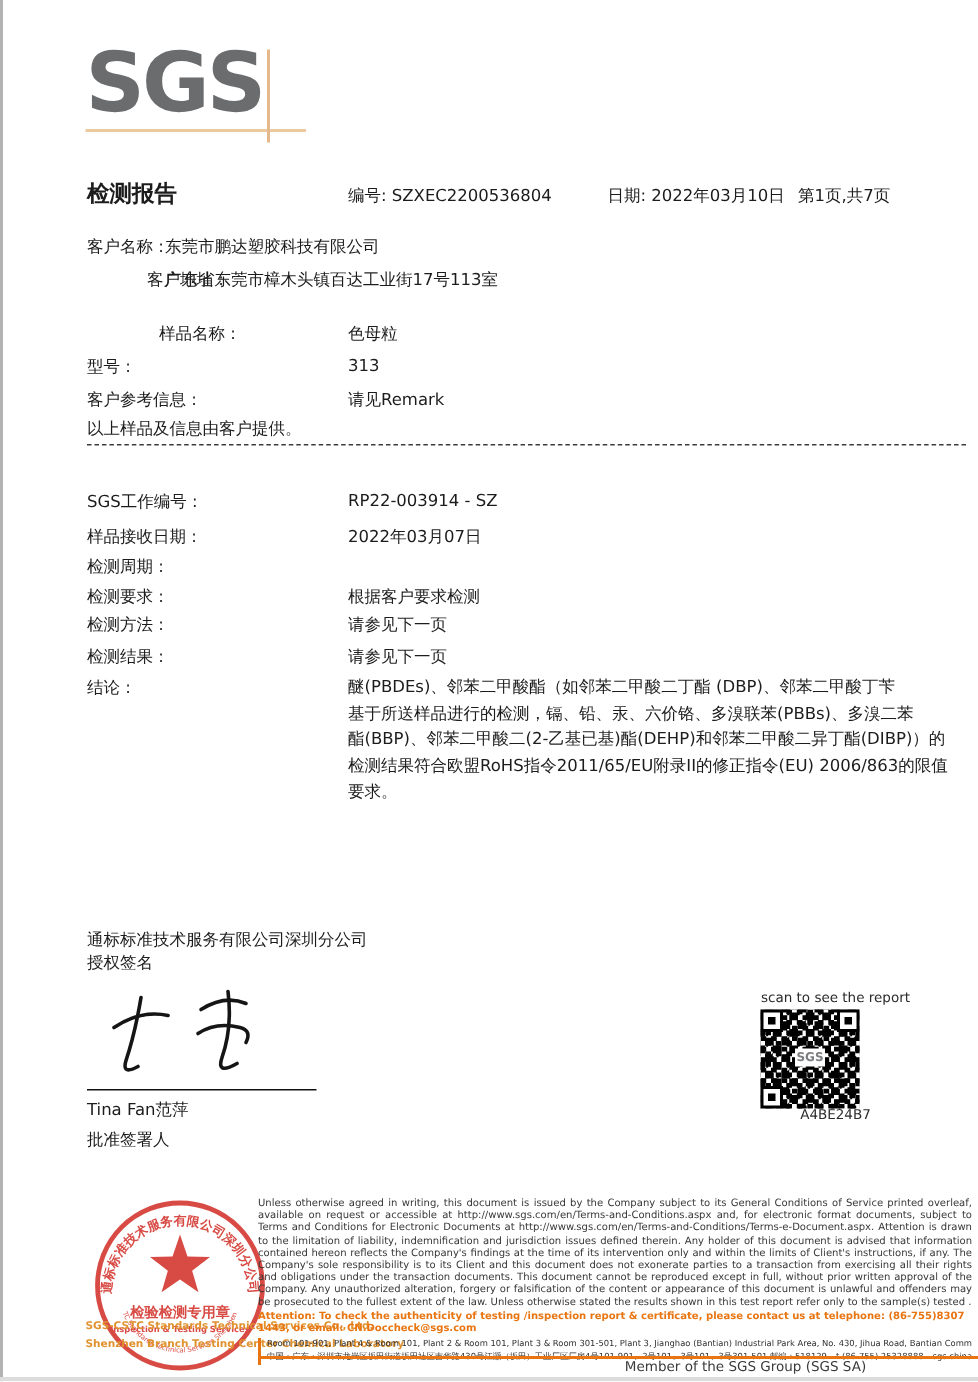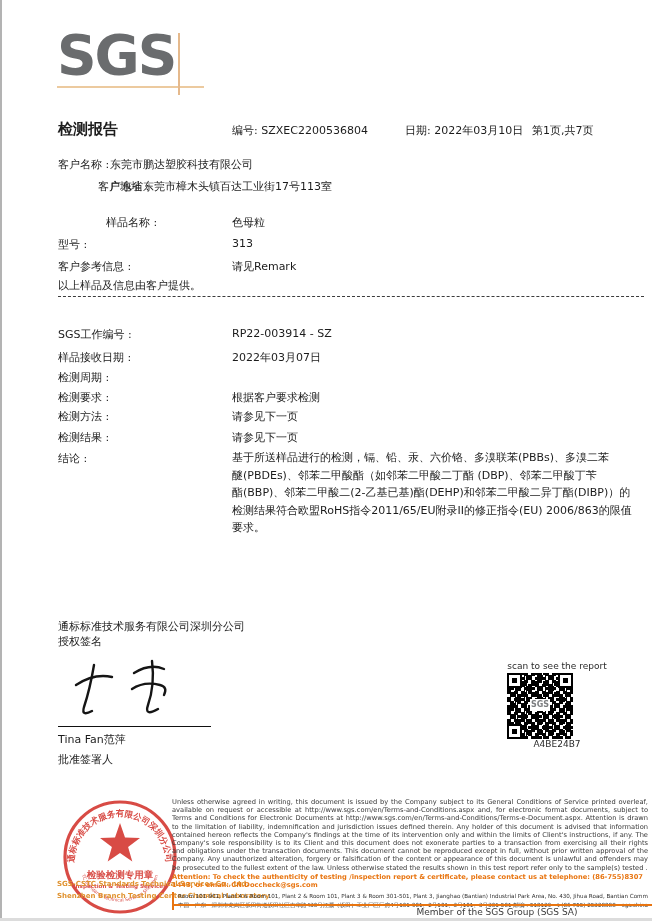--- a/index.html
+++ b/index.html
@@ -102,22 +102,22 @@
   <div class="abs f11 row-label nowrap" style="top:370px;">检测周期 :</div>
   <div class="abs f11 row-label nowrap" style="top:390px;">检测要求 :</div>
   <div class="abs f11 val-232 nowrap" style="top:390px;">根据客户要求检测</div>
   <div class="abs f11 row-label nowrap" style="top:409px;">检测方法 :</div>
   <div class="abs f11 val-232 nowrap" style="top:409px;">请参见下一页</div>
   <div class="abs f11 row-label nowrap" style="top:430px;">检测结果 :</div>
   <div class="abs f11 val-232 nowrap" style="top:430px;">请参见下一页</div>
 
   <div class="abs f11 row-label nowrap" style="top:451px;">结论 :</div>
   <div class="abs conclusion">
+    <span>醚(PBDEs)、邻苯二甲酸酯（如邻苯二甲酸二丁酯 (DBP)、邻苯二甲酸丁苄</span>
     <span>基于所送样品进行的检测，镉、铅、汞、六价铬、多溴联苯(PBBs)、多溴二苯</span>
-    <span>醚(PBDEs)、邻苯二甲酸酯（如邻苯二甲酸二丁酯 (DBP)、邻苯二甲酸丁苄</span>
     <span>酯(BBP)、邻苯二甲酸二(2-乙基已基)酯(DEHP)和邻苯二甲酸二异丁酯(DIBP)）的</span>
     <span>检测结果符合欧盟RoHS指令2011/65/EU附录II的修正指令(EU) 2006/863的限值</span>
     <span>要求。</span>
   </div>
 
   <div class="abs sig-company">
     <div>通标标准技术服务有限公司深圳分公司</div>
     <div>授权签名</div>
   </div>
 

